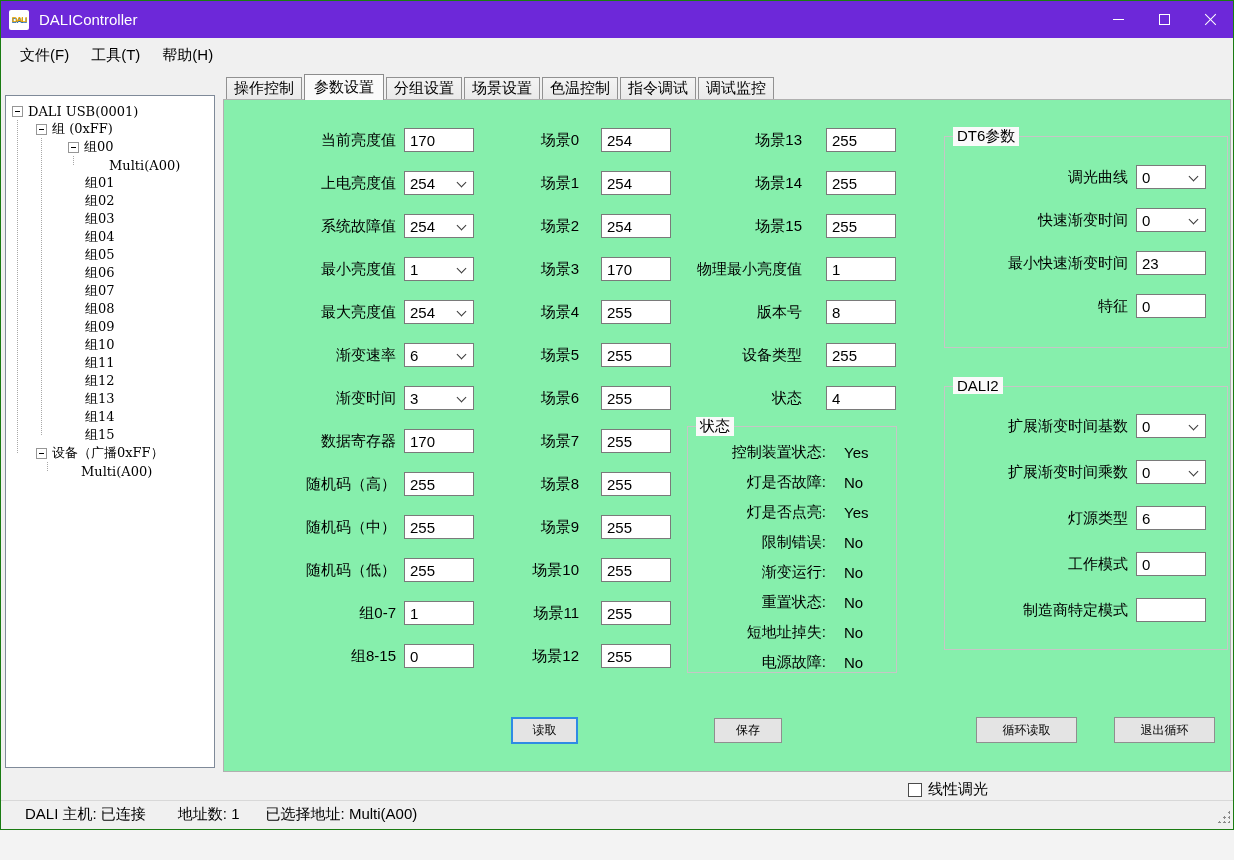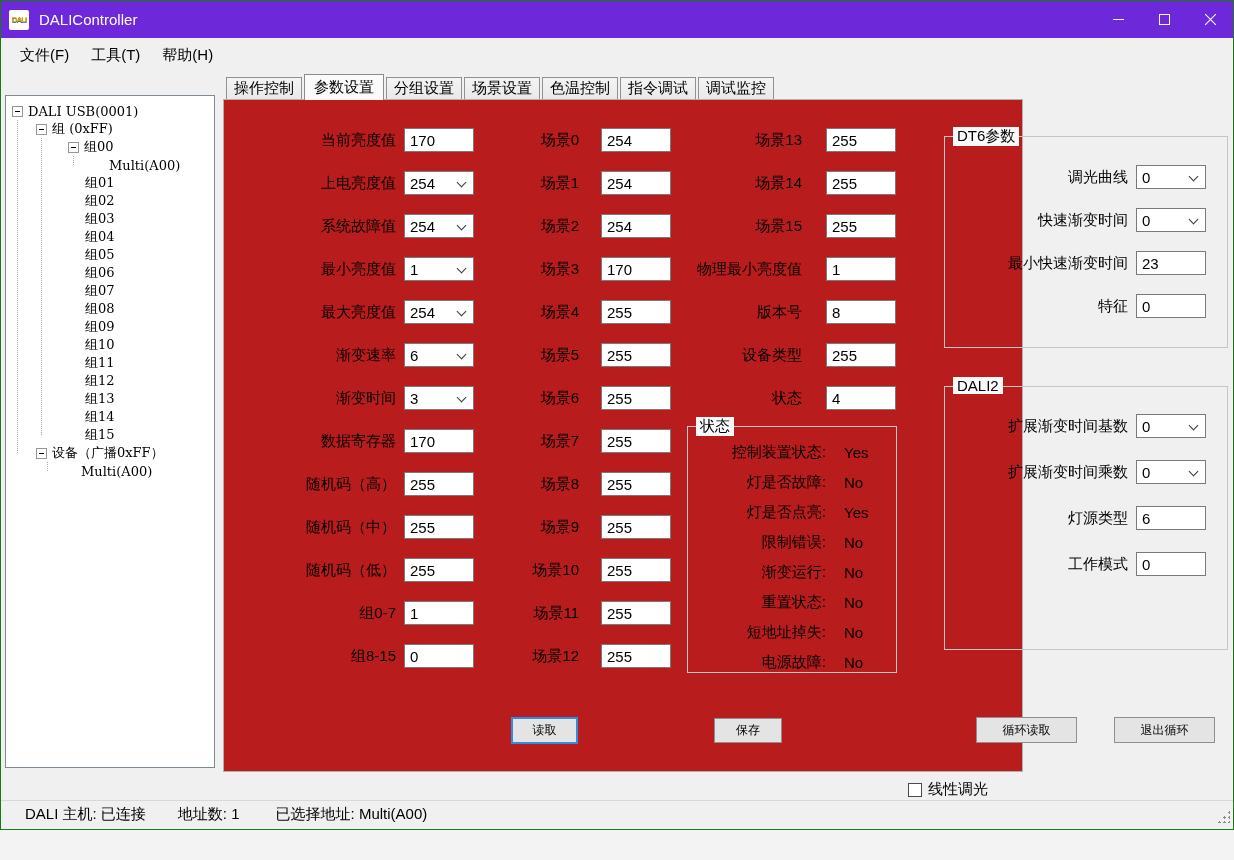--- a/index.html
+++ b/index.html
@@ -27,21 +27,21 @@
   
   .treepanel{position:absolute;left:4px;top:23px;width:210px;height:673px;background:#fff;border:1px solid #7f8a99;overflow:hidden;font-family:"DejaVu Serif",serif;font-size:13px;padding-top:6px}
   .trow{height:18px;display:flex;align-items:center;white-space:nowrap;position:relative;z-index:2}
   .ebox{width:11px;height:11px;border:1px solid #969696;background:#fff;position:relative;margin-right:5px;flex:none}
   .ebox::after{content:"";position:absolute;left:2px;right:2px;top:4px;height:1px;background:#000}
   .guide{position:absolute;border-left:1px dotted #a8a8a8;z-index:1}
   
   .tabstrip{position:absolute;left:225px;top:1px;height:26px;display:flex;align-items:flex-end;z-index:4}
   .tab{height:22px;padding:0 7px;background:linear-gradient(#f4f4f4,#e9e9e9);border:1px solid #919191;border-bottom:none;margin-right:2px;font-size:15px;display:flex;align-items:center}
   .tab.active{height:26px;background:#fafafa;border:1px solid #8c8c8c;border-bottom:none;padding:0 9px;margin-bottom:-1px;z-index:5}
-  .tabpanel{position:absolute;left:222px;top:27px;width:800px;height:673px;background:#b91c1c;border:1px solid #b0b0b0}
+  .tabpanel{position:absolute;left:222px;top:27px;width:1008px;height:673px;background:#86efac;border:1px solid #b0b0b0}
   
   .fcol{position:absolute}
   .col1{left:38px;top:28px;width:212px}
   .col2{left:280px;top:28px;width:167px}
   .col3{left:440px;top:28px;width:232px}
   .frow{display:flex;align-items:center;height:24px;margin-bottom:19px}
   .flabel{flex:1;text-align:right;margin-right:8px;white-space:nowrap}
   .col2 .flabel{margin-right:22px}
   .col3 .flabel{margin-right:24px}
   .vbox{width:70px;height:24px;border:1px solid #7a7a7a;background:#fff;display:flex;align-items:center;padding:0 5px;flex:none;position:relative}
@@ -65,21 +65,21 @@
   .btn-read{left:287px;top:617px;width:67px;height:27px;border:2px solid #2f8be4}
   .btn-save{left:490px;top:618px;width:68px;height:25px}
   .btn-loop{left:752px;top:617px;width:101px;height:26px}
   .btn-exit{left:890px;top:617px;width:101px;height:26px}
   
   .cbrow{position:absolute;left:907px;top:708px;display:flex;align-items:center}
   .cb{width:14px;height:14px;border:1px solid #4a4a4a;background:#fff;margin-right:6px;flex:none}
   .statusbar{position:absolute;left:0;top:728px;width:100%;height:28px;background:#f0f0f0;border-top:1px solid #d8d8d8;display:flex;align-items:center;padding-left:24px}
   .sb-item{white-space:nowrap}
   .sb-2{margin-left:32px}
-  .sb-3{margin-left:36px}
+  .sb-3{margin-left:26px}
   .grip{position:absolute;right:3px;bottom:5px;width:14px;height:14px;background-image:radial-gradient(circle,#8a8a8a 1.1px,transparent 1.3px);background-size:5px 5px;background-position:1px 1px;clip-path:polygon(100% 0,100% 100%,0 100%)}
 </style>
 </head>
 <body>
 
 <div class="window">
 
   <div class="titlebar">
     <div class="app-icon">
         <span>DALI</span>
@@ -497,20 +497,26 @@
               <div class="vbox">
                 <span class="val">6</span>
               </div>
             </div>
           <div class="frow">
               <label class="flabel">工作模式</label>
               <div class="vbox">
                 <span class="val">0</span>
               </div>
             </div>
+          <div class="frow">
+              <label class="flabel">制造商特定模式</label>
+              <div class="vbox">
+                <span class="val"></span>
+              </div>
+            </div>
         </div>
       </div>
 
       <div class="btn btn-read">读取</div>
       <div class="btn btn-save">保存</div>
       <div class="btn btn-loop">循环读取</div>
       <div class="btn btn-exit">退出循环</div>
     </div>
 
     <div class="cbrow">

